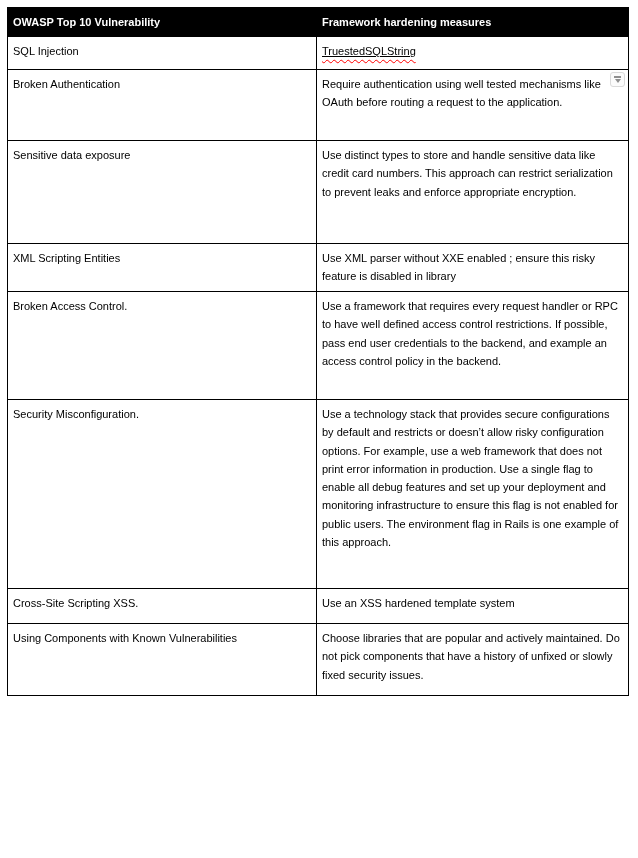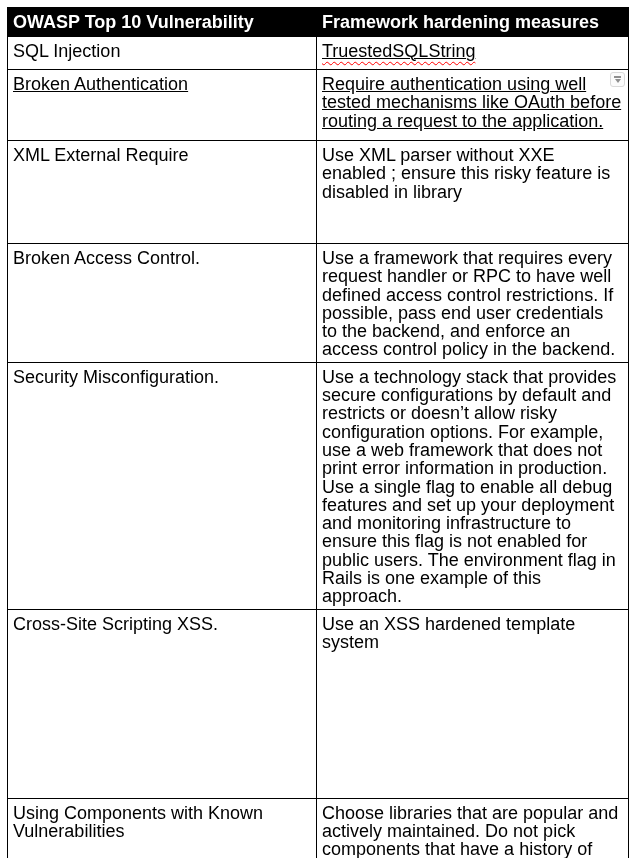--- a/index.html
+++ b/index.html
@@ -25,36 +25,36 @@
     width: 621px;
     table-layout: fixed;
   }
   col.c1 { width: 309px; }
   col.c2 { width: 312px; }
   th, td {
     border: 1.5px solid var(--border-color);
     vertical-align: top;
     text-align: left;
     padding: 5px 5px 3px 5px;
-    font-size: 18px;
+    font-size: 11px;
     line-height: 18.3px;
     color: var(--body-text);
     box-sizing: border-box;
     word-wrap: break-word;
   }
   thead th {
     background: var(--header-bg);
     color: var(--header-text);
     font-weight: bold;
     height: 29px;
   }
   td.measure-cell { position: relative; }
   
   tbody tr:nth-child(1)  td { height: 33px; }
-  tbody tr:nth-child(2)  td { height: 71px; text-decoration: underline; }
+  tbody tr:nth-child(2)  td { height: 71px; }
   tbody tr:nth-child(3)  td { height: 103px; }
   tbody tr:nth-child(4)  td { height: 48px; }
   tbody tr:nth-child(5)  td { height: 108px; }
   tbody tr:nth-child(6)  td { height: 189px; margin-left: 24px; }
   tbody tr:nth-child(7)  td { height: 35px; }
   tbody tr:nth-child(8)  td { height: 72px; }
   tbody tr:nth-child(9)  td { height: 74px; }
   tbody tr:nth-child(10) td { height: 64px; }
   
   .underlined {
@@ -119,26 +119,30 @@
           <td class="measure-cell"><span class="underlined"><span class="wavy-red">TruestedSQLString</span></span></td>
         </tr>
         <tr>
           <td>Broken Authentication</td>
           <td class="measure-cell"><span>Require authentication using well tested mechanisms like OAuth before routing a request to the application.</span><span class="dropdown-marker">
               <span class="marker-bar"></span>
               <span class="marker-tri"></span>
             </span></td>
         </tr>
         <tr>
-          <td>XML External Require</td>
+          <td>Sensitive data exposure</td>
+          <td class="measure-cell"><span>Use distinct types to store and handle sensitive data like credit card numbers. This approach can restrict serialization to prevent leaks and enforce appropriate encryption.</span></td>
+        </tr>
+        <tr>
+          <td>XML Scripting Entities</td>
           <td class="measure-cell"><span>Use XML parser without XXE enabled ; ensure this risky feature is disabled in library</span></td>
         </tr>
         <tr>
           <td>Broken Access Control.</td>
-          <td class="measure-cell"><span>Use a framework that requires every request handler or RPC to have well defined access control restrictions. If possible, pass end user credentials to the backend, and enforce an access control policy in the backend.</span></td>
+          <td class="measure-cell"><span>Use a framework that requires every request handler or RPC to have well defined access control restrictions. If possible, pass end user credentials to the backend, and example an access control policy in the backend.</span></td>
         </tr>
         <tr>
           <td>Security Misconfiguration.</td>
           <td class="measure-cell"><span>Use a technology stack that provides secure configurations by default and restricts or doesn’t allow risky configuration options. For example, use a web framework that does not print error information in production. Use a single flag to enable all debug features and set up your deployment and monitoring infrastructure to ensure this flag is not enabled for public users. The environment flag in Rails is one example of this approach.</span></td>
         </tr>
         <tr>
           <td>Cross-Site Scripting XSS.</td>
           <td class="measure-cell"><span>Use an XSS hardened template system</span></td>
         </tr>
         <tr>

